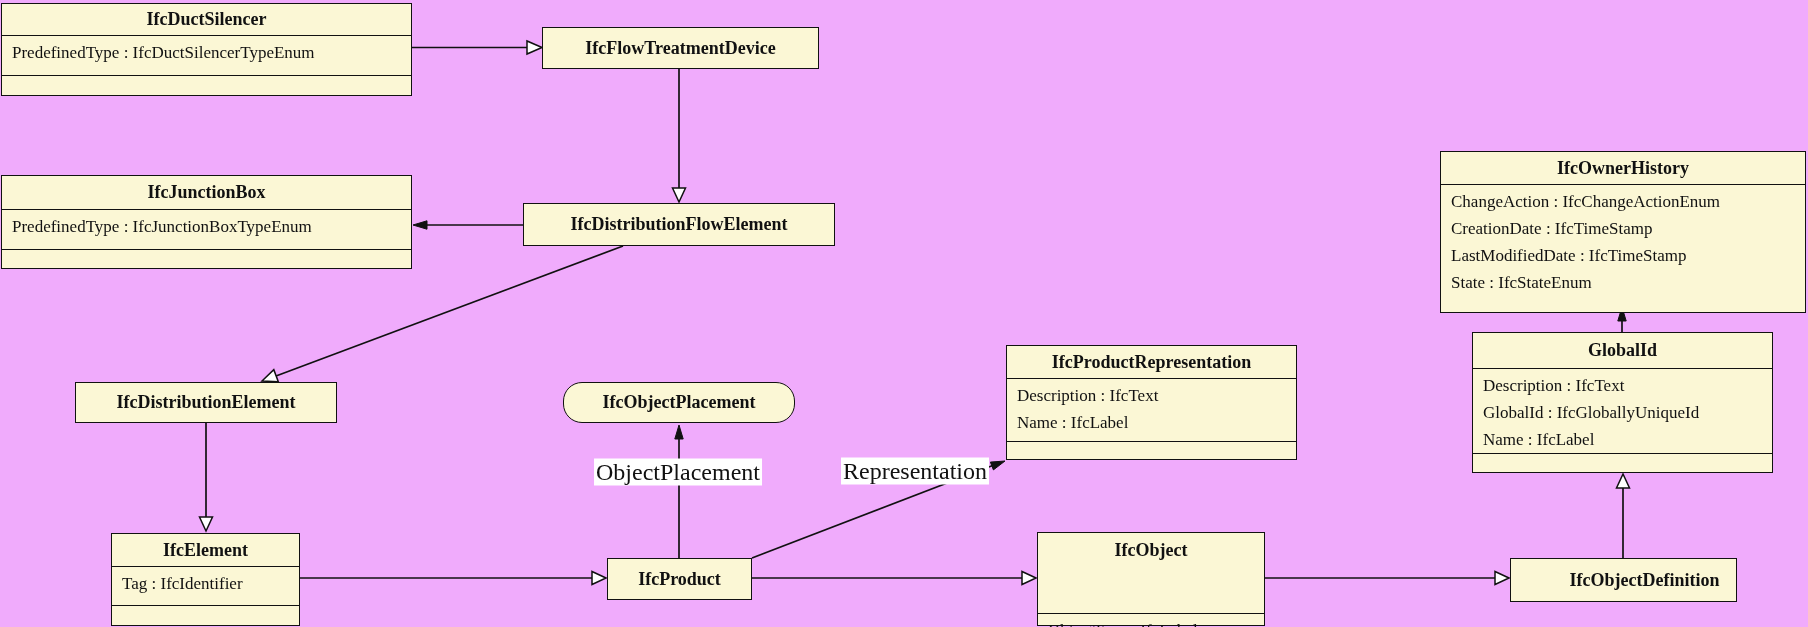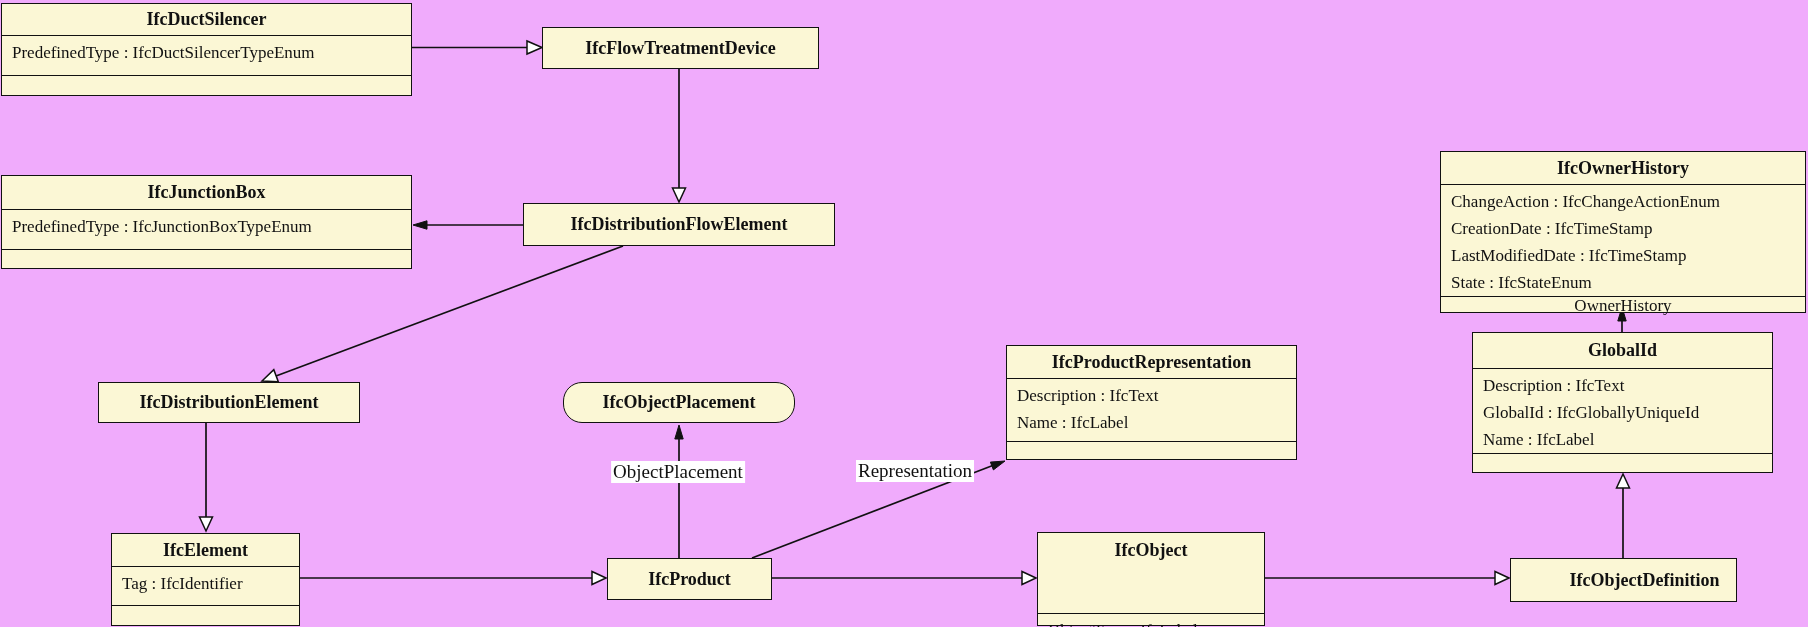--- a/index.html
+++ b/index.html
@@ -22,46 +22,46 @@
     border-top:1.4px solid #111;flex:1 1 auto;
     font-size:17px;line-height:27px;padding:3px 10px 0 10px;
     display:flex;flex-direction:column;
   }
   .uml-footer{
     border-top:1.4px solid #111;flex:0 0 auto;
     font-size:17px;text-align:center;line-height:17px;overflow:hidden;
   }
   .edge-label{
     position:absolute;z-index:3;transform:translate(-50%,-50%);
-    background:#ffffff;font-size:19px;padding:0 2px;white-space:nowrap;
+    background:#ffffff;font-size:24px;padding:0 2px;white-space:nowrap;
   }
   
   #box-duct-silencer        {left:1px;   top:3px;   width:411px;height:93px;}
   #box-duct-silencer .uml-title{height:31px;}
   #box-duct-silencer .uml-footer{height:19px;}
   #box-flow-treatment       {left:542px; top:27px;  width:277px;height:42px;}
   #box-junction-box         {left:1px;   top:175px; width:411px;height:94px;}
   #box-junction-box .uml-title{height:33px;}
   #box-junction-box .uml-footer{height:18px;}
   #box-dist-flow-element    {left:523px; top:203px; width:312px;height:43px;}
   #box-owner-history        {left:1440px;top:143px; width:366px;height:162px;margin-top:8px;}
   #box-owner-history .uml-title{height:32px;}
   #box-owner-history .uml-footer{height:19px;}
-  #box-dist-element         {left:75px;  top:382px; width:262px;height:41px;margin-left:23px;}
+  #box-dist-element         {left:75px;  top:382px; width:262px;height:41px;}
   #box-object-placement     {left:563px; top:382px; width:232px;height:41px;border-radius:19px;}
   #box-product-representation{left:1006px;top:345px;width:291px;height:115px;}
   #box-product-representation .uml-title{height:32px;}
   #box-product-representation .uml-footer{height:17px;}
   #box-root                 {left:1472px;top:332px; width:301px;height:141px;}
   #box-root .uml-title{height:35px;}
   #box-root .uml-footer{height:19px;}
   #box-element              {left:111px; top:533px; width:189px;height:93px;}
   #box-element .uml-title{height:32px;}
   #box-element .uml-footer{height:19px;}
-  #box-product              {left:607px; top:558px; width:165px;height:42px;}
+  #box-product              {left:607px; top:558px; width:145px;height:42px;}
   #box-object               {left:1037px;top:532px; width:228px;height:94px;gap:46px;}
   #box-object .uml-title{height:34px;}
   #box-object .uml-footer{height:17px;}
   #box-object-definition    {left:1510px;top:558px; width:227px;height:44px;padding-left:42px;}
   #label-object-placement   {left:678px; top:472px;}
   #label-representation     {left:915px; top:471px;}
   .ln{stroke:#111;stroke-width:1.7;fill:none;}
   .tri-open{fill:#ffffff;stroke:#111;stroke-width:1.5;}
   .tri-fill{fill:#111;stroke:#111;stroke-width:1;}
 </style>
@@ -148,21 +148,20 @@
   </div>
 
   <div class="uml-box" id="box-owner-history">
     <div class="uml-title">IfcOwnerHistory</div>
     <div class="uml-attrs">
       <div>ChangeAction : IfcChangeActionEnum</div>
       <div>CreationDate : IfcTimeStamp</div>
       <div>LastModifiedDate : IfcTimeStamp</div>
       <div>State : IfcStateEnum</div>
     </div>
-    <div class="uml-footer">OwnerHistory</div>
   </div>
 
   <div class="uml-box titleonly" id="box-dist-element">
     <div class="uml-title">IfcDistributionElement</div>
   </div>
 
   <div class="uml-box titleonly" id="box-object-placement">
     <div class="uml-title">IfcObjectPlacement</div>
   </div>
 

